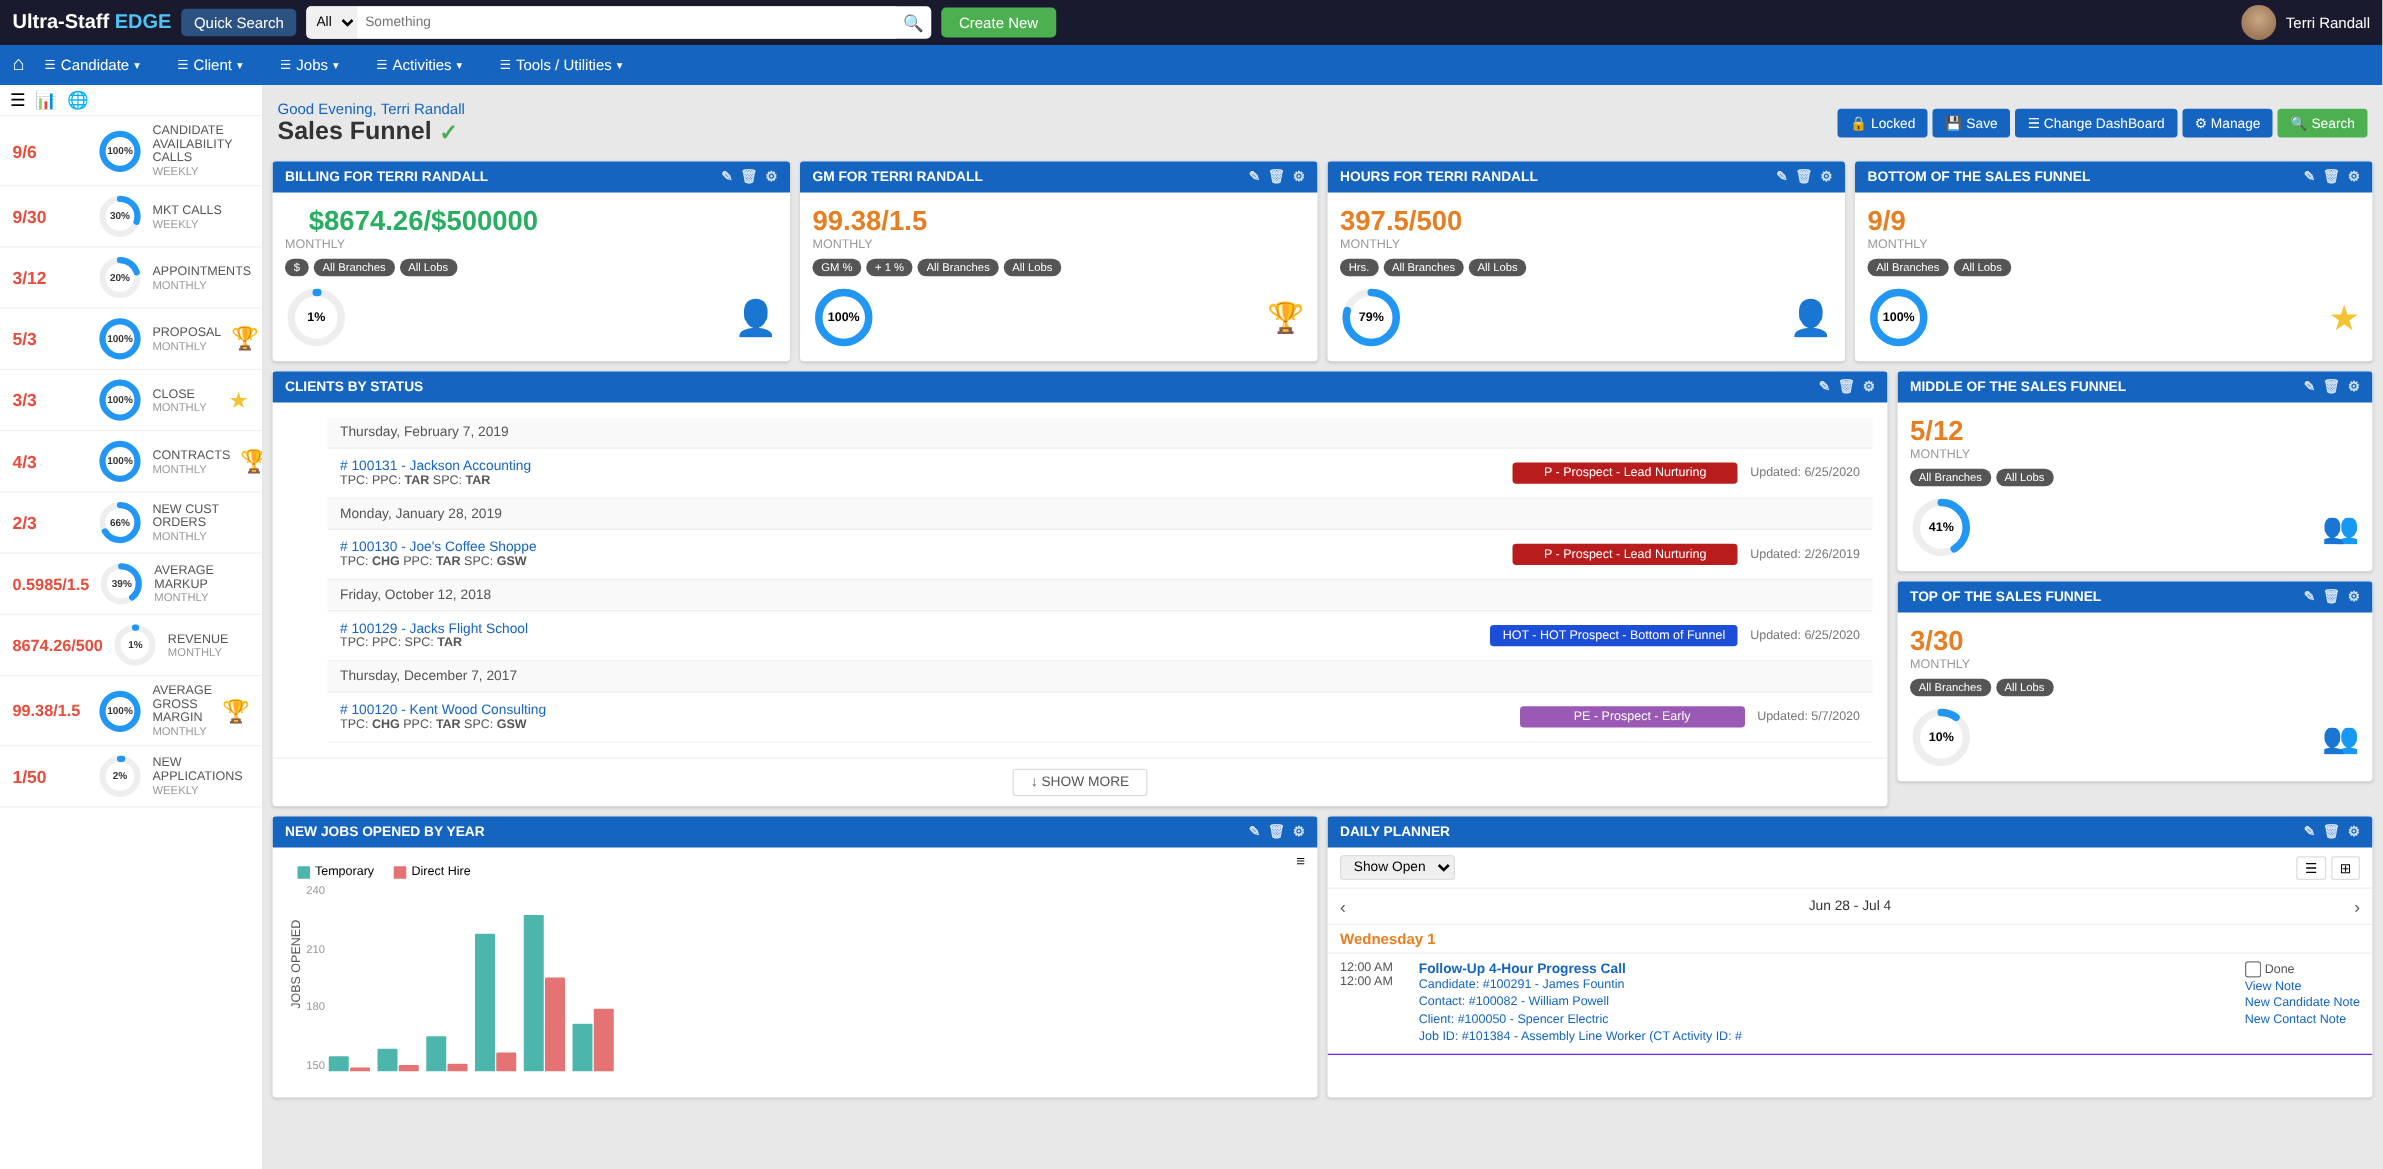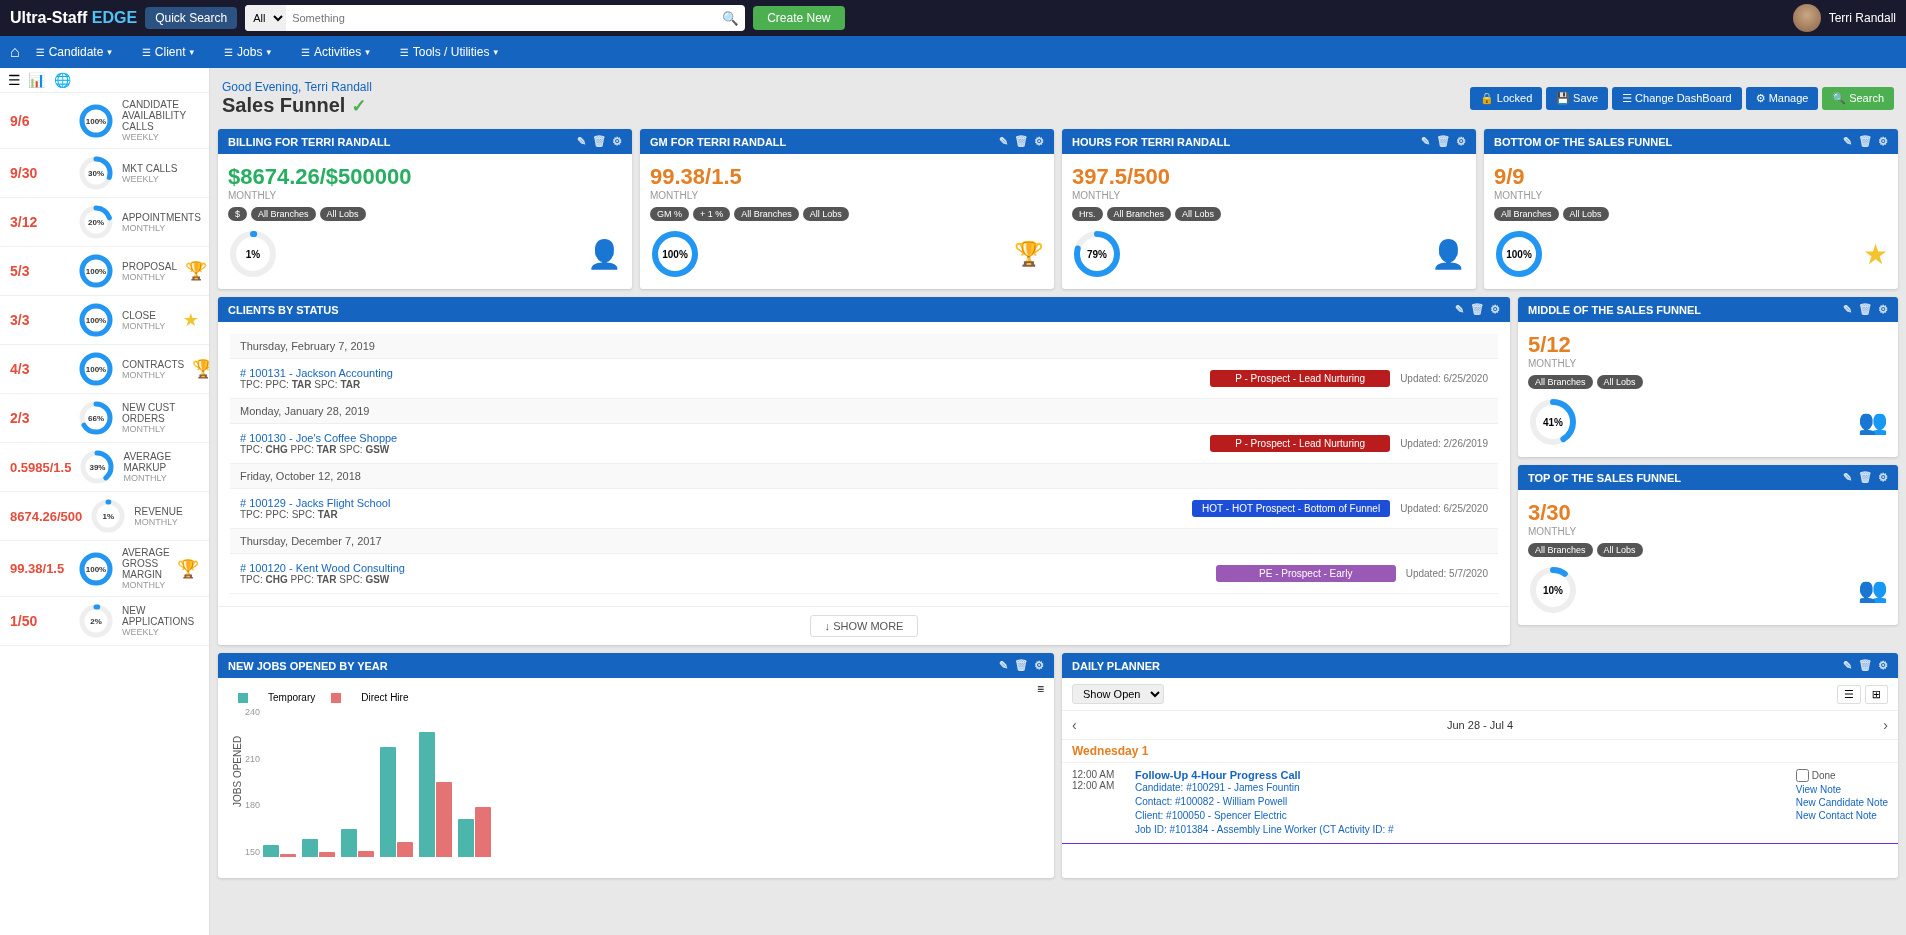--- a/index.html
+++ b/index.html
@@ -254,21 +254,21 @@
       opacity: 0.8;
       font-size: 11px;
     }
     .widget-body {
       padding: 10px;
     }
     .widget-big-value {
       font-size: 22px;
       font-weight: bold;
     }
-    .widget-big-value.green { color: #27ae60; }
+    .widget-big-value.green { color: #27ae60; margin-left: 19px; }
     .widget-big-value.orange { color: #e67e22; }
     .widget-sub {
       font-size: 10px;
       color: #999;
       text-transform: uppercase;
       margin-bottom: 6px;
     }
     .widget-tags {
       display: flex;
       gap: 4px;
@@ -312,20 +312,21 @@
     .clients-widget {
       background: white;
       border-radius: 3px;
       overflow: hidden;
       box-shadow: 0 1px 3px rgba(0,0,0,0.15);
     }
     .clients-body {
       padding: 12px;
       max-height: 300px;
       overflow-y: auto;
+      margin-left: 32px;
     }
     .clients-date-header {
       padding: 6px 10px;
       font-size: 11px;
       color: #555;
       background: #f9f9f9;
       border-bottom: 1px solid #eee;
     }
     .client-row {
       display: flex;
@@ -394,21 +395,21 @@
     }
     .chart-legend {
       display: flex;
       gap: 16px;
       padding: 4px 10px;
       font-size: 10px;
     }
     .legend-item {
       display: flex;
       align-items: center;
-      gap: 20px;
+      gap: 4px;
     }
     .legend-dot {
       width: 10px;
       height: 10px;
     }
 
     
     .planner-widget {
       background: white;
       border-radius: 3px;

